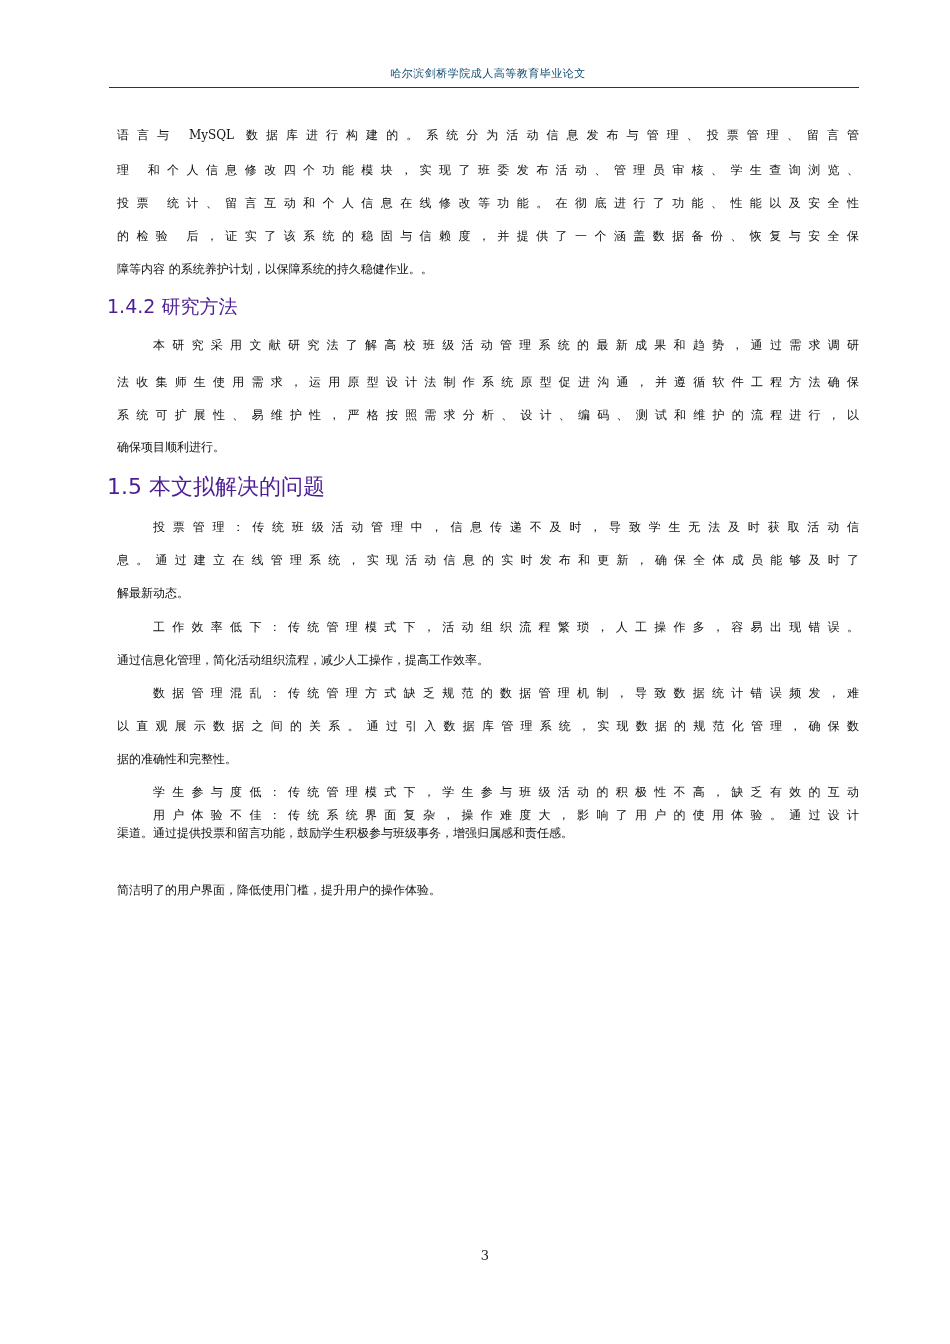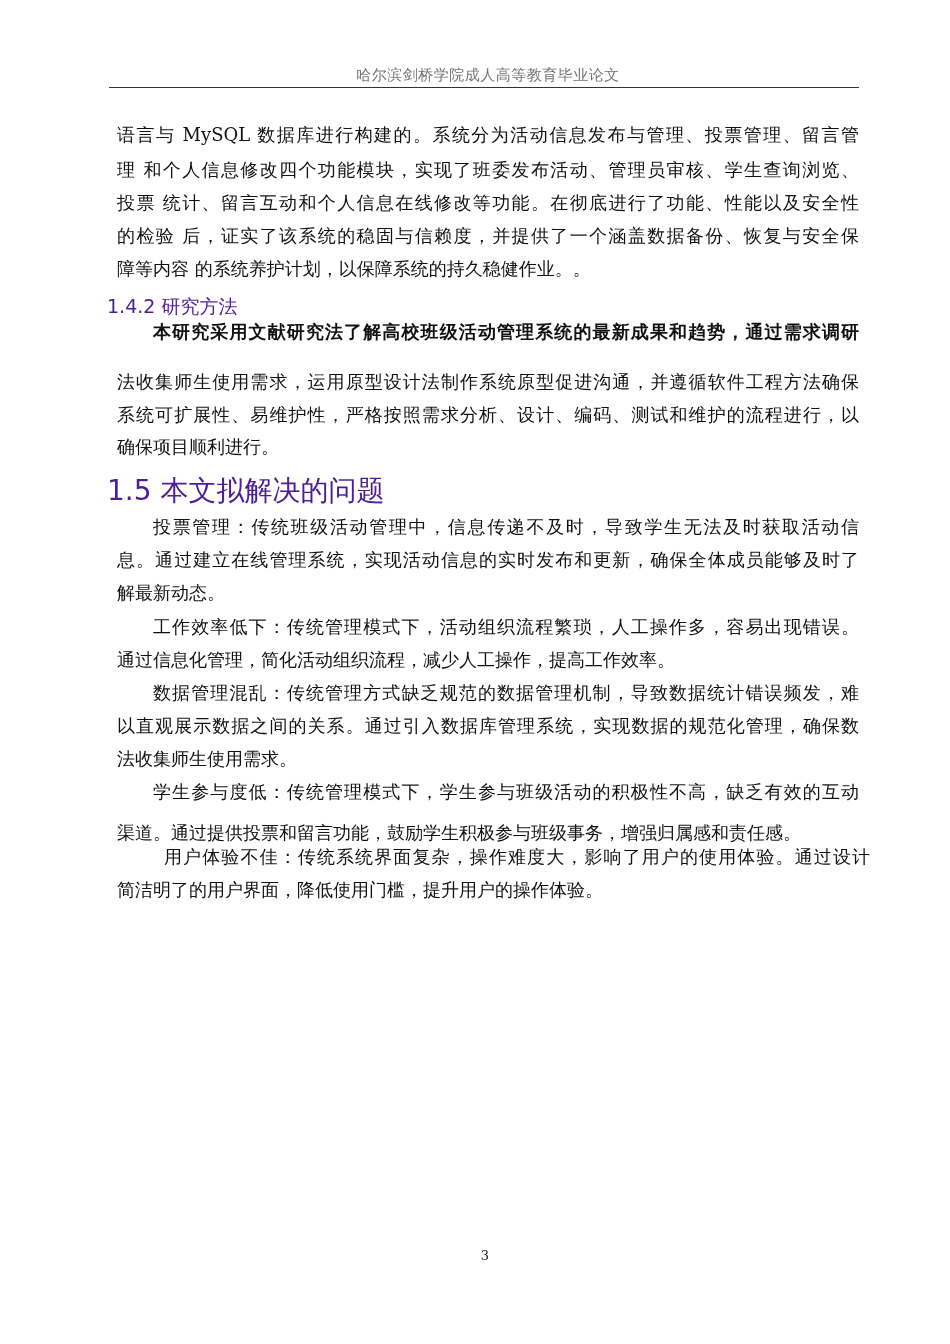--- a/index.html
+++ b/index.html
@@ -14,37 +14,37 @@
       overflow: hidden;
       font-family: "DejaVu Serif", "Liberation Serif", serif;
       color: #111111;
     }
     .header {
       position: absolute;
       left: 117px;
       top: 66px;
       width: 742px;
       text-align: center;
-      font-size: 15px;
-      color: #737373;
+      font-size: 11px;
+      color: #0c4a6e;
       letter-spacing: 0.5px;
     }
     .header-rule {
       position: absolute;
       left: 109px;
       top: 87px;
       width: 750px;
       height: 0;
       border-top: 1px solid #333333;
     }
     .line {
       position: absolute;
       left: 117px;
       width: 742px;
-      font-size: 18px;
+      font-size: 12px;
       line-height: 22px;
       white-space: nowrap;
       text-align: justify;
       text-align-last: justify;
       letter-spacing: 0px;
     }
     .line.last {
       text-align-last: left;
     }
     .line.indent {
@@ -52,21 +52,21 @@
       width: 706px;
     }
     .heading {
       position: absolute;
       left: 107px;
       font-family: "DejaVu Sans", "Liberation Sans", sans-serif;
       color: #4c1d95;
       white-space: nowrap;
     }
     .h3 { font-size: 19px; }
-    .h2 { font-size: 28px; }
+    .h2 { font-size: 22px; }
     .page-number {
       position: absolute;
       left: 470px;
       top: 1248px;
       width: 30px;
       text-align: center;
       font-size: 13px;
       color: #222222;
     }
   </style>
@@ -82,21 +82,21 @@
     <div class="line" style="top:124px;">语言与 MySQL 数据库进行构建的。系统分为活动信息发布与管理、投票管理、留言管</div>
     <div class="line" style="top:159px;">理 和个人信息修改四个功能模块，实现了班委发布活动、管理员审核、学生查询浏览、</div>
     <div class="line" style="top:192px;">投票 统计、留言互动和个人信息在线修改等功能。在彻底进行了功能、性能以及安全性</div>
     <div class="line" style="top:225px;">的检验 后，证实了该系统的稳固与信赖度，并提供了一个涵盖数据备份、恢复与安全保</div>
     <div class="line last" style="top:258px;">障等内容 的系统养护计划，以保障系统的持久稳健作业。。</div>
   </div>
 
   <div class="heading h3" style="top:294px;">1.4.2 研究方法</div>
 
   <div>
-    <div class="line indent" style="top:321px;font-weight:bold;">本研究采用文献研究法了解高校班级活动管理系统的最新成果和趋势，通过需求调研</div>
+    <div class="line indent" style="top:334px;">本研究采用文献研究法了解高校班级活动管理系统的最新成果和趋势，通过需求调研</div>
     <div class="line" style="top:371px;">法收集师生使用需求，运用原型设计法制作系统原型促进沟通，并遵循软件工程方法确保</div>
     <div class="line" style="top:404px;">系统可扩展性、易维护性，严格按照需求分析、设计、编码、测试和维护的流程进行，以</div>
     <div class="line last" style="top:436px;">确保项目顺利进行。</div>
   </div>
 
   <div class="heading h2" style="top:472px;">1.5 本文拟解决的问题</div>
 
   <div>
     <div class="line indent" style="top:516px;">投票管理：传统班级活动管理中，信息传递不及时，导致学生无法及时获取活动信</div>
     <div class="line" style="top:549px;">息。通过建立在线管理系统，实现活动信息的实时发布和更新，确保全体成员能够及时了</div>
@@ -104,28 +104,28 @@
   </div>
 
   <div>
     <div class="line indent" style="top:616px;">工作效率低下：传统管理模式下，活动组织流程繁琐，人工操作多，容易出现错误。</div>
     <div class="line last" style="top:649px;">通过信息化管理，简化活动组织流程，减少人工操作，提高工作效率。</div>
   </div>
 
   <div>
     <div class="line indent" style="top:682px;">数据管理混乱：传统管理方式缺乏规范的数据管理机制，导致数据统计错误频发，难</div>
     <div class="line" style="top:715px;">以直观展示数据之间的关系。通过引入数据库管理系统，实现数据的规范化管理，确保数</div>
-    <div class="line last" style="top:748px;">法收集师生使用需求。</div>
+    <div class="line last" style="top:748px;">据的准确性和完整性。</div>
   </div>
 
   <div>
     <div class="line indent" style="top:781px;">学生参与度低：传统管理模式下，学生参与班级活动的积极性不高，缺乏有效的互动</div>
     <div class="line last" style="top:814px;margin-top:8px;">渠道。通过提供投票和留言功能，鼓励学生积极参与班级事务，增强归属感和责任感。</div>
   </div>
 
   <div>
-    <div class="line indent" style="top:846px;margin-left:11px;">用户体验不佳：传统系统界面复杂，操作难度大，影响了用户的使用体验。通过设计</div>
+    <div class="line indent" style="top:804px;">用户体验不佳：传统系统界面复杂，操作难度大，影响了用户的使用体验。通过设计</div>
     <div class="line last" style="top:879px;">简洁明了的用户界面，降低使用门槛，提升用户的操作体验。</div>
   </div>
 
   <div class="page-number">3</div>
 
 </div>
 
 </body></html>

